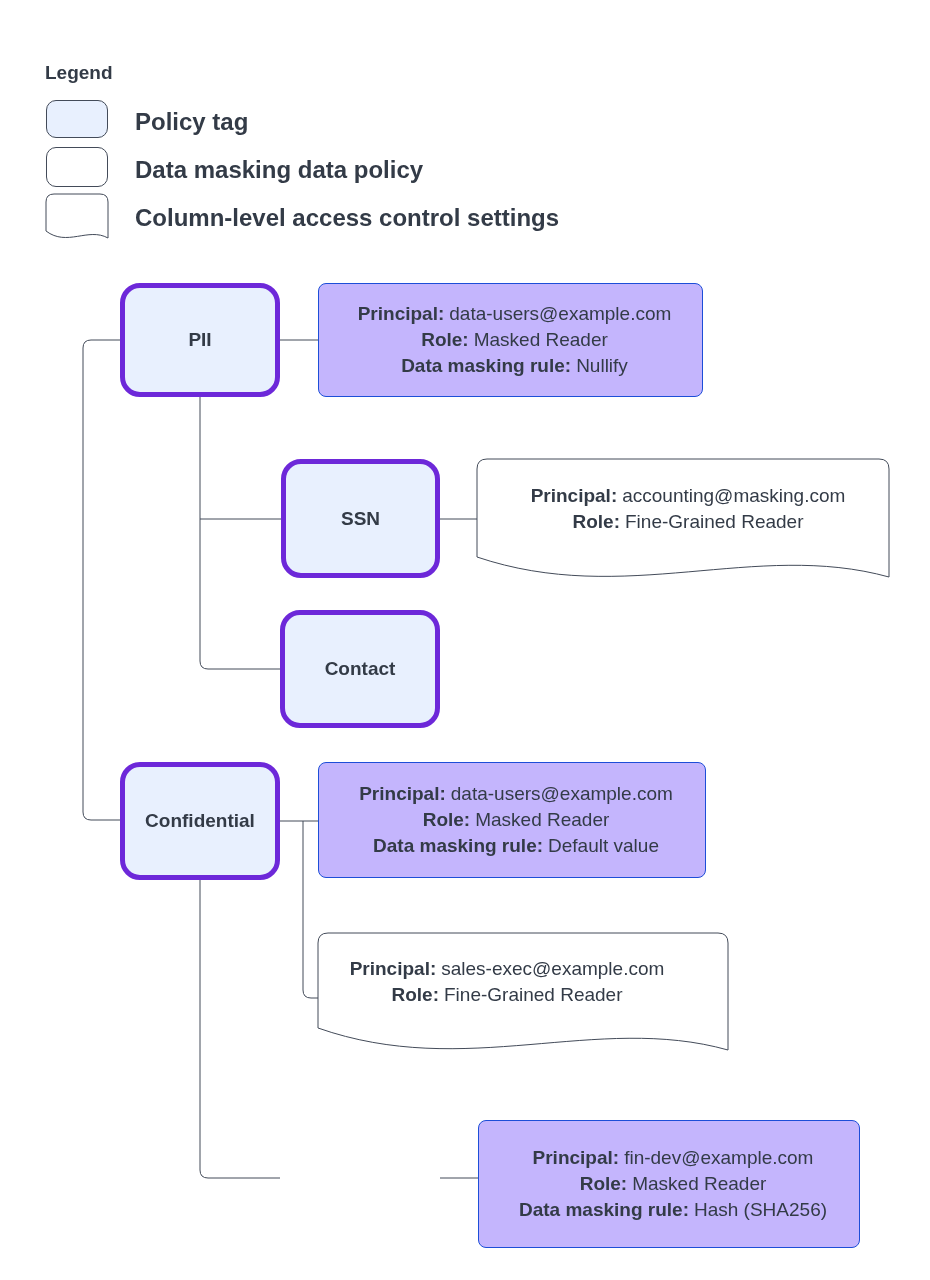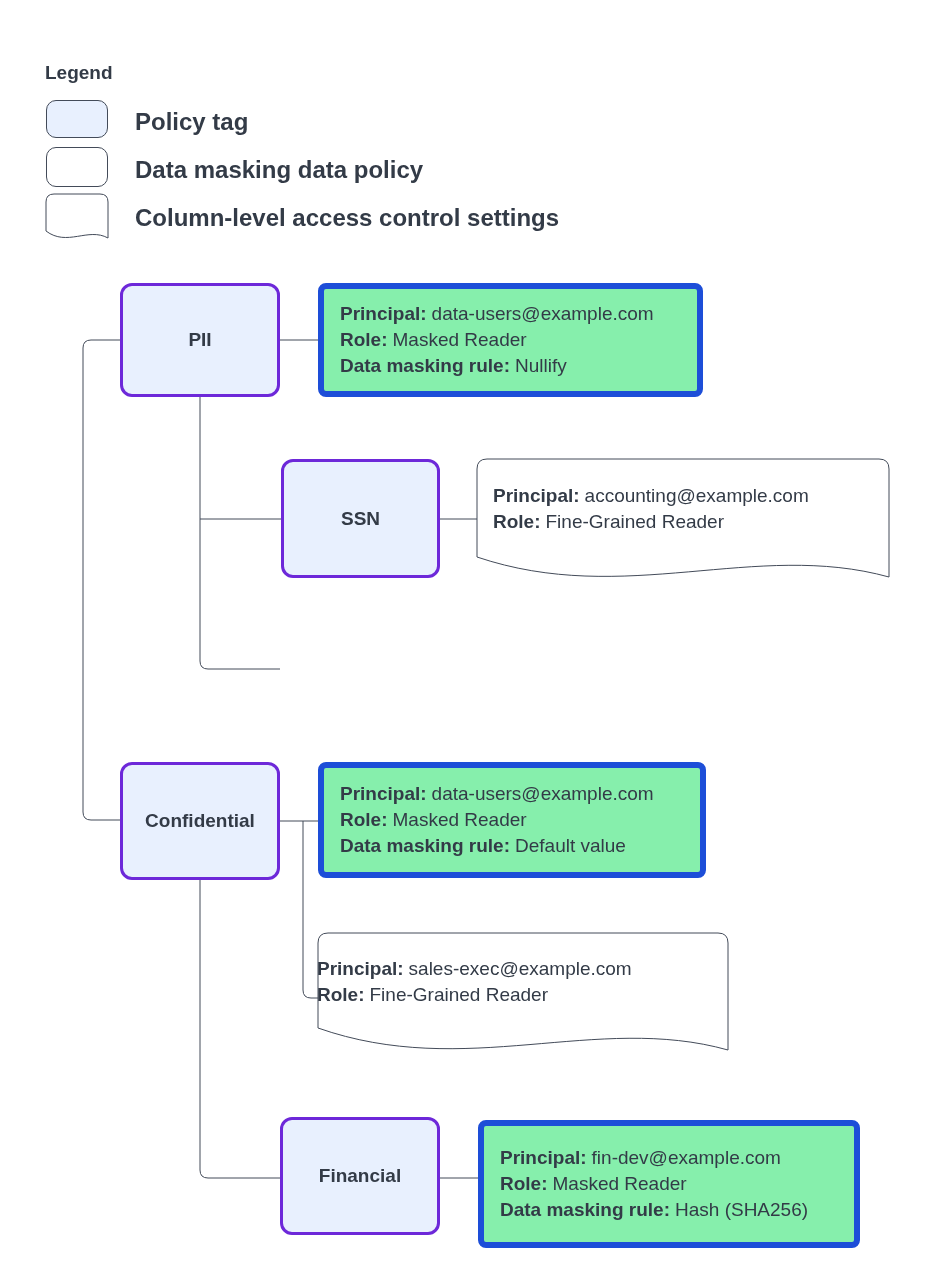--- a/index.html
+++ b/index.html
@@ -1,36 +1,36 @@
 <!DOCTYPE html>
 <html><head>
 <meta charset="utf-8">
 <style>
   html,body{margin:0;padding:0;background:#ffffff;}
   .canvas{
     position:relative;width:930px;height:1280px;background:#ffffff;
     font-family:"Liberation Sans","DejaVu Sans",sans-serif;
-    color:#333b47;overflow:hidden;
+    color:#333b47;overflow:hidden;text-align:center;
   }
   svg.underlay{position:absolute;left:0;top:0;}
   .abs{position:absolute;box-sizing:border-box;}
   
   .legend-title{left:45px;top:62px;font-size:19px;font-weight:bold;}
   .legend-label{font-size:24px;font-weight:bold;white-space:nowrap;}
   .swatch{border:1px solid #434b59;border-radius:10px;}
   .swatch-blue{background:#e8f0fe;}
   .swatch-white{background:#ffffff;}
   
   .tag{
-    background:#e8f0fe;border:3px solid #6d28d9;border-radius:12px;
+    background:#e8f0fe;border:5px solid #6d28d9;border-radius:20px;
     display:flex;align-items:center;justify-content:center;
     font-size:19px;font-weight:bold;
   }
   .policy-box{
-    background:#86efac;border:6px solid #1d4ed8;border-radius:8px;
+    background:#c4b5fd;border:1px solid #1d4ed8;border-radius:8px;
     display:flex;flex-direction:column;justify-content:center;
     padding-left:16px;padding-right:8px;
   }
   .doc-text{
     display:flex;flex-direction:column;justify-content:center;
   }
   .pline{font-size:19px;line-height:26px;white-space:nowrap;}
   .pline .b{font-weight:bold;margin-right:5px;}
 </style>
 </head>
@@ -68,44 +68,44 @@
   <div class="abs legend-label" style="left:135px;top:204px;">Column-level access control settings</div>
 
   <div class="abs tag" style="left:120px;top:283px;width:160px;height:114px;">
     <span>PII</span>
   </div>
 
   <div class="abs tag" style="left:281px;top:459px;width:159px;height:119px;">
     <span>SSN</span>
   </div>
 
+  <div class="abs tag" style="left:280px;top:610px;width:160px;height:118px;">
+    <span>Contact</span>
+  </div>
 
   <div class="abs tag" style="left:120px;top:762px;width:160px;height:118px;">
     <span>Confidential</span>
   </div>
 
-  <div class="abs tag" style="left:280px;top:1117px;width:160px;height:118px;">
-    <span>Financial</span>
-  </div>
 
   <div class="abs policy-box" style="left:318px;top:283px;width:385px;height:114px;">
     <div class="pline">
       <span class="b">Principal:</span><span>data-users@example.com</span>
     </div>
     <div class="pline">
       <span class="b">Role:</span><span>Masked Reader</span>
     </div>
     <div class="pline">
       <span class="b">Data masking rule:</span><span>Nullify</span>
     </div>
   </div>
 
   <div class="abs doc-text" style="left:493px;top:459px;width:390px;height:100px;">
     <div class="pline">
-      <span class="b">Principal:</span><span>accounting@example.com</span>
+      <span class="b">Principal:</span><span>accounting@masking.com</span>
     </div>
     <div class="pline">
       <span class="b">Role:</span><span>Fine-Grained Reader</span>
     </div>
   </div>
 
   <div class="abs policy-box" style="left:318px;top:762px;width:388px;height:116px;">
     <div class="pline">
       <span class="b">Principal:</span><span>data-users@example.com</span>
     </div>

